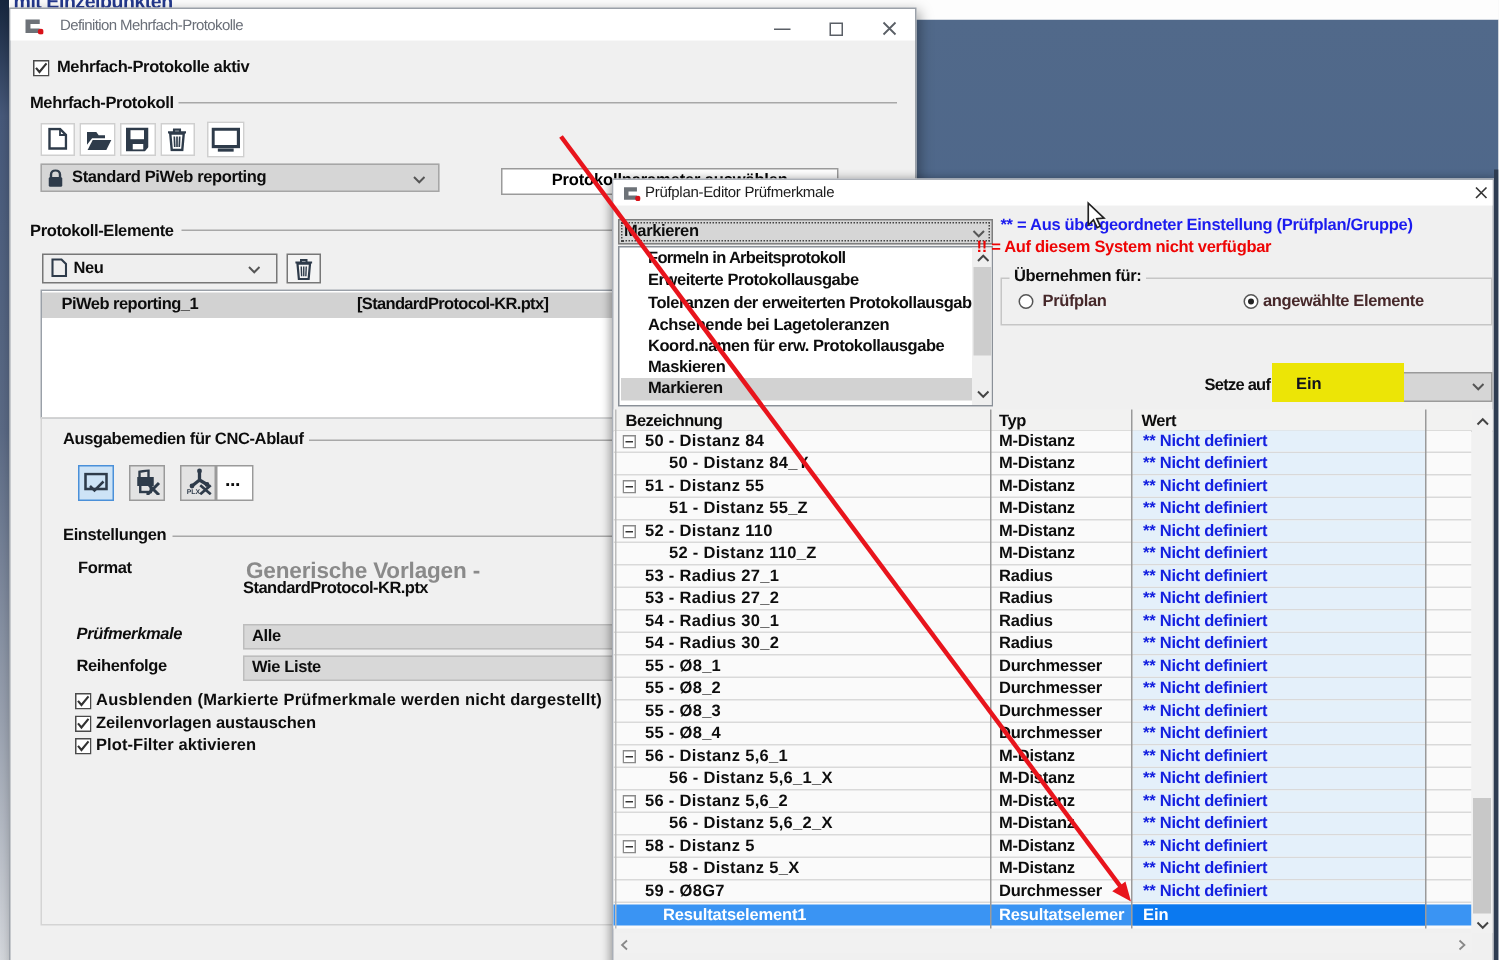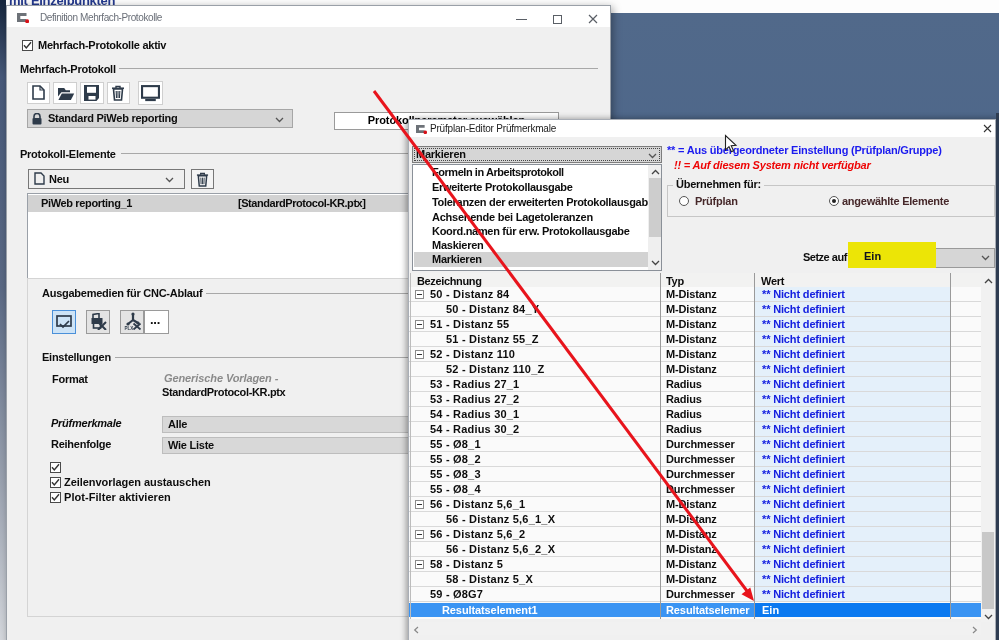--- a/index.html
+++ b/index.html
@@ -138,35 +138,36 @@
     <path d="M9.5 11.5 l7 6 M16.5 11.5 l-7 6" stroke="#2e3b4a" stroke-width="1.8" fill="none"></path>
     <text x="0.5" y="17.5" font-size="4.6" font-weight="bold" fill="#2e3b4a" font-family="Liberation Sans">PLX</text>
   </svg>
   <div class="abs" style="left:137px;top:304px;width:25px;height:24px;background:#fff;border:1px solid #9a9a9a;box-sizing:border-box;"></div>
   <div class="lbl" style="left:143px;top:306px;font-size:13px;">...</div>
 
   <div class="lbl" style="left:35px;top:345px;">Einstellungen</div>
   <div class="gline" style="left:108px;top:351px;width:477px;"></div>
 
   <div class="lbl" style="left:45px;top:367px;">Format</div>
-  <div class="abs b" style="left:157px;top:366px;font-size:11px;font-style:italic;color:#8a8a8a;white-space:nowrap;letter-spacing:-0.1px;">Generische Vorlagen -</div>
+  <div class="abs b" style="left:157px;top:366px;font-size:15px;color:#8a8a8a;white-space:nowrap;letter-spacing:-0.1px;">Generische Vorlagen -</div>
   <div class="lbl" style="left:155px;top:380px;letter-spacing:-0.35px;">StandardProtocol-KR.ptx</div>
 
   <div class="lbl" style="left:44px;top:411px;font-style:italic;">Prüfmerkmale</div>
   <div class="abs" style="left:155px;top:410px;width:436px;height:17px;background:#d8d8d8;border:1px solid #bdbdbd;box-sizing:border-box;"></div>
   <div class="lbl" style="left:161px;top:412px;">Alle</div>
 
   <div class="lbl" style="left:44px;top:432px;">Reihenfolge</div>
   <div class="abs" style="left:155px;top:431px;width:436px;height:17px;background:#d8d8d8;border:1px solid #bdbdbd;box-sizing:border-box;"></div>
   <div class="lbl" style="left:161px;top:433px;">Wie Liste</div>
 
   <svg class="cb" style="left:43px;top:456px;" width="11" height="11" viewBox="0 0 11 11">
     <rect x="0.5" y="0.5" width="10" height="10" fill="#fff" stroke="#4a4a4a"></rect>
     <path d="M2 5.2 L4.3 8 L9 2.2" fill="none" stroke="#333" stroke-width="1.4"></path>
   </svg>
+  <div class="lbl" style="left:57px;top:455px;letter-spacing:0.15px;">Ausblenden (Markierte Prüfmerkmale werden nicht dargestellt)</div>
   <svg class="cb" style="left:43px;top:471px;" width="11" height="11" viewBox="0 0 11 11">
     <rect x="0.5" y="0.5" width="10" height="10" fill="#fff" stroke="#4a4a4a"></rect>
     <path d="M2 5.2 L4.3 8 L9 2.2" fill="none" stroke="#333" stroke-width="1.4"></path>
   </svg>
   <div class="lbl" style="left:57px;top:470px;letter-spacing:-0.05px;">Zeilenvorlagen austauschen</div>
   <svg class="cb" style="left:43px;top:486px;" width="11" height="11" viewBox="0 0 11 11">
     <rect x="0.5" y="0.5" width="10" height="10" fill="#fff" stroke="#4a4a4a"></rect>
     <path d="M2 5.2 L4.3 8 L9 2.2" fill="none" stroke="#333" stroke-width="1.4"></path>
   </svg>
   <div class="lbl" style="left:57px;top:485px;letter-spacing:0.05px;">Plot-Filter aktivieren</div>
@@ -205,21 +206,21 @@
     <div class="abs" style="left:236px;top:13px;width:12px;height:59px;background:#cdcdcd;"></div>
     <svg class="abs" style="left:238px;top:4px;" width="9" height="6" viewBox="0 0 9 6">
         <path d="M1 5 L4.5 1.5 L8 5" fill="none" stroke="#444" stroke-width="1.3"></path>
       </svg>
     <svg class="abs" style="left:238px;top:95px;" width="9" height="6" viewBox="0 0 9 6">
         <path d="M1 1 L4.5 4.5 L8 1" fill="none" stroke="#444" stroke-width="1.3"></path>
       </svg>
   </div>
 
   <div class="abs b" style="left:258px;top:24px;font-size:11px;color:#1b1bef;white-space:nowrap;letter-spacing:-0.2px;">** = Aus übergeordneter Einstellung (Prüfplan/Gruppe)</div>
-  <div class="abs b" style="left:265px;top:39px;font-size:11px;color:#ee0404;white-space:nowrap;letter-spacing:-0.2px;font-style:italic;">!! = Auf diesem System nicht verfügbar</div>
+  <div class="abs b" style="left:242px;top:39px;font-size:11px;color:#ee0404;white-space:nowrap;letter-spacing:-0.2px;">!! = Auf diesem System nicht verfügbar</div>
 
   <div class="abs" style="left:258px;top:65px;width:328px;height:32px;border:1px solid #c6c6c6;box-sizing:border-box;"></div>
   <div class="lbl" style="left:264px;top:58px;background:#f0f0f0;padding:0 3px;">Übernehmen für:</div>
   <div class="abs" style="left:270px;top:76px;width:10px;height:10px;border:1px solid #555;border-radius:50%;background:#fff;box-sizing:border-box;"></div>
   <div class="lbl" style="left:286px;top:75px;color:#46282a;">Prüfplan</div>
   <div class="abs" style="left:420px;top:76px;width:10px;height:10px;border:1px solid #555;border-radius:50%;background:#fff;box-sizing:border-box;"></div>
   <div class="abs" style="left:423px;top:79px;width:4px;height:4px;border-radius:50%;background:#222;"></div>
   <div class="lbl" style="left:433px;top:75px;color:#46282a;">angewählte Elemente</div>
 
   <div class="lbl" style="left:394px;top:131px;letter-spacing:-0.5px;">Setze auf</div>

